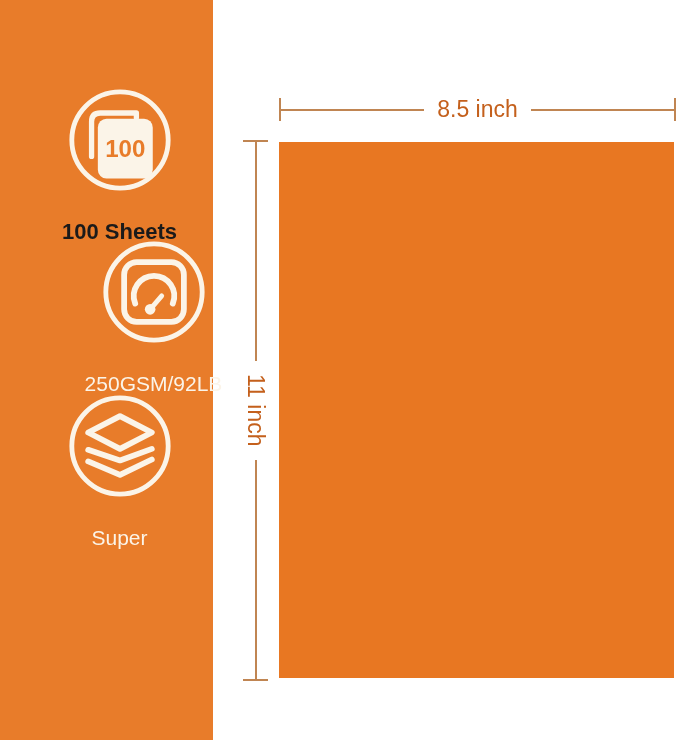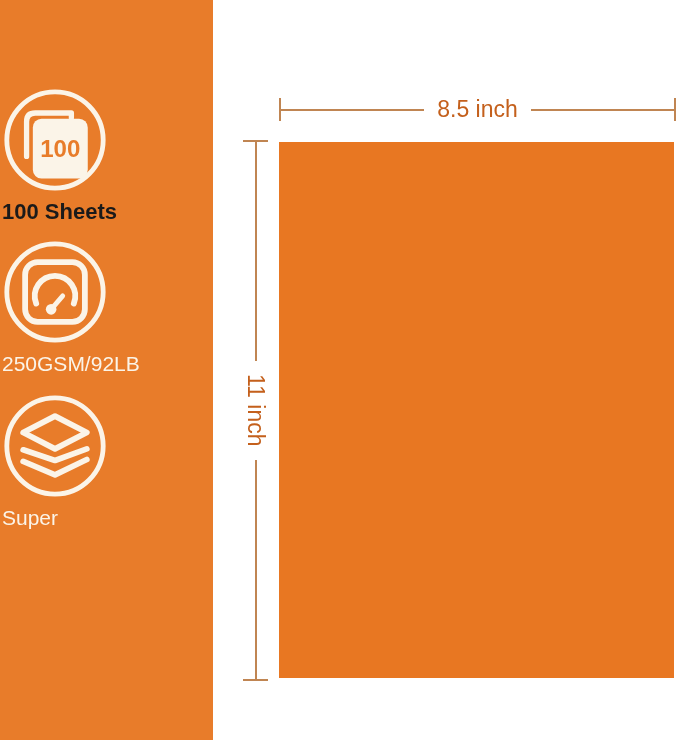--- a/index.html
+++ b/index.html
@@ -17,40 +17,42 @@
 
   
   .band {
     position: absolute;
     left: 0; top: 0;
     width: 213px; height: 740px;
     background: var(--band-orange, #E87C2A);
   }
   .feature {
     position: absolute;
-    left: 2px;
+    left: 13px;
     width: 213px;
     display: flex;
     flex-direction: column;
+    align-items: center;
+    gap: 20px;
   }
   .feature svg { display: block; width: 106px; height: 106px; }
   .feature .flabel {
     margin-top: 6px;
     font-size: 21px;
     line-height: 1.2;
     color: var(--icon-white, #FBF4E8);
     white-space: nowrap;
   }
   .feature.emphasis .flabel {
     font-size: 22px;
     font-weight: 700;
     color: var(--label-dark, #1A1A1A);
   }
   .f1 { top: 87px; }
-  .f2 { top: 239px; }
+  .f2 { top: 239px; margin-left: 34px; }
   .f3 { top: 393px; }
   .f4 { top: 544px; }
 
   
   .ic-stroke { stroke: var(--icon-white, #FBF4E8); fill: none; }
   .ic-fill   { fill: var(--icon-white, #FBF4E8); stroke: none; }
   .ic-accent-stroke { stroke: var(--band-orange, #E87C2A); fill: none; }
   .badge-text {
     fill: var(--band-orange, #E87C2A);
     font-family: "Liberation Sans", sans-serif;

